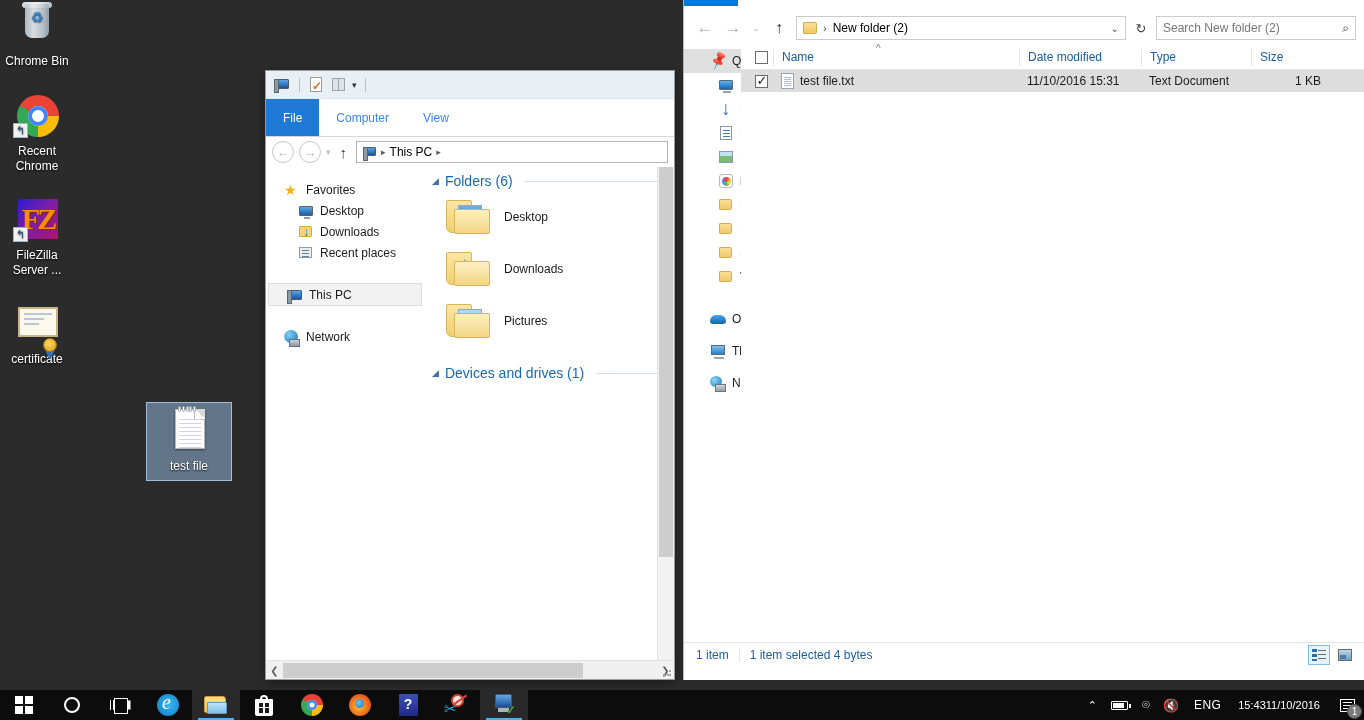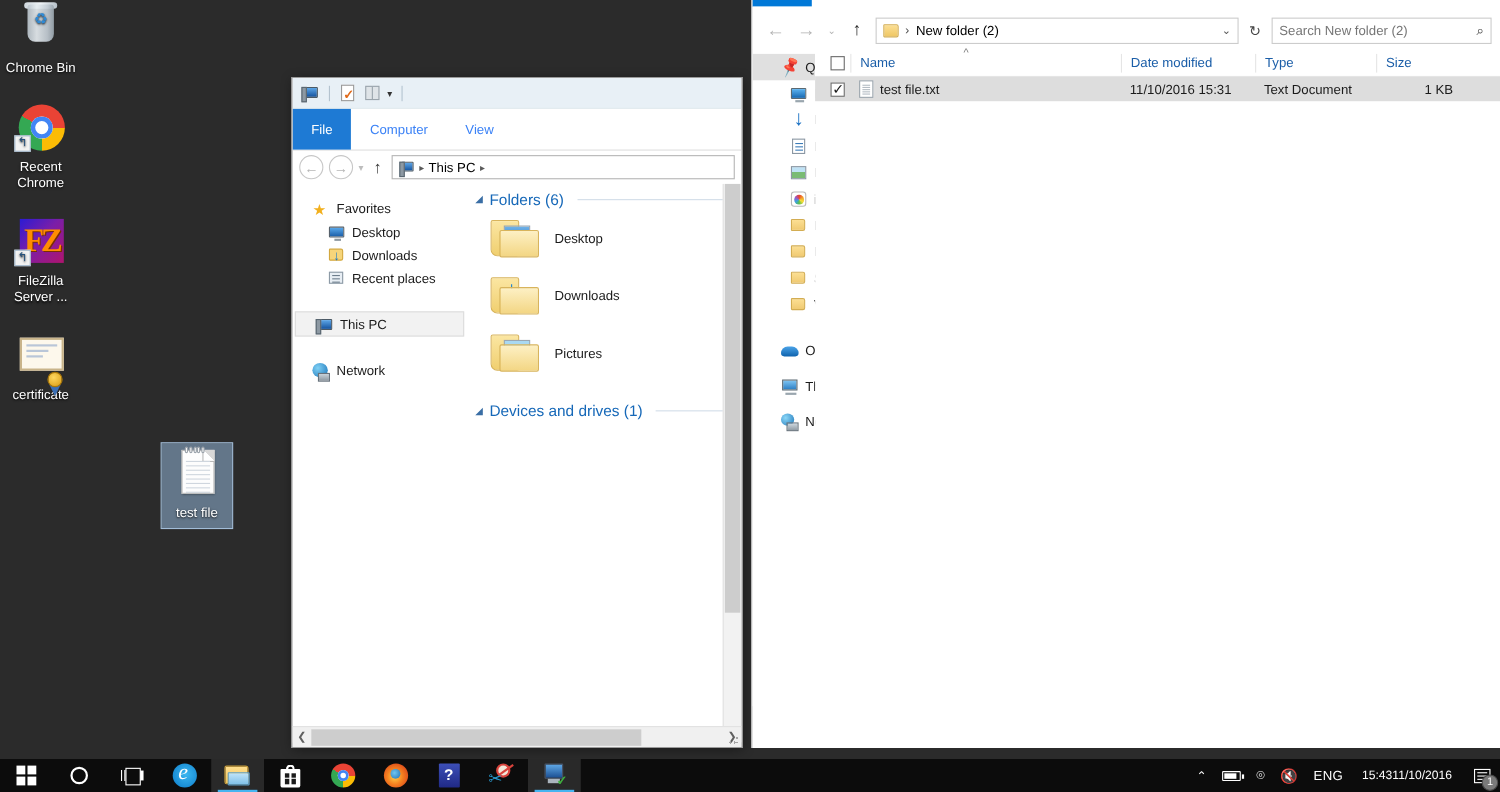--- a/index.html
+++ b/index.html
@@ -653,21 +653,21 @@
             <i></i>
             <i></i>
           </div>
       </div>
       <div class="cert-ribbon"></div>
       <div class="cert-seal"></div>
     </div>
     <div>certificate</div>
   </div>
 
-  <div class="desk-icon selected" style="left:147px;top:403px;width:64px;padding:4px 0 6px 0;">
+  <div class="desk-icon selected" style="left:147px;top:403px;width:84px;padding:4px 0 6px 0;">
     <div class="glyph">
       <div class="txtfile">
         <div class="fold"></div>
         <div class="rules">
             <i></i>
             <i></i>
             <i></i>
             <i></i>
             <i></i>
             <i></i>
@@ -956,20 +956,33 @@
             <span class="row-ico"></span>
             <span>test file.txt</span>
           </span>
           <span class="col c-date" style="height:auto;border-left:0;">11/10/2016 15:31</span>
           <span class="col c-type" style="height:auto;border-left:0;">Text Document</span>
           <span class="col c-size" style="height:auto;border-left:0;">1 KB</span>
         </div>
       </div>
     </div>
 
+    <div class="w2-status">
+      <span class="st-seg">1 item</span>
+      <span class="st-seg">1 item selected  4 bytes</span>
+      <span class="st-seg" style="flex:1;border-right:1px solid #e5e5e5;"></span>
+      <span class="view-btns">
+        <span class="vb sel">
+            <span class="vb-details"></span>
+          </span>
+        <span class="vb">
+            <span class="vb-tiles"></span>
+          </span>
+      </span>
+    </div>
   </div>
 
   <div id="taskbar">
     <div class="tb-btn">
       <span class="tb-start">
           <i></i>
           <i></i>
           <i></i>
           <i></i>
         </span>

